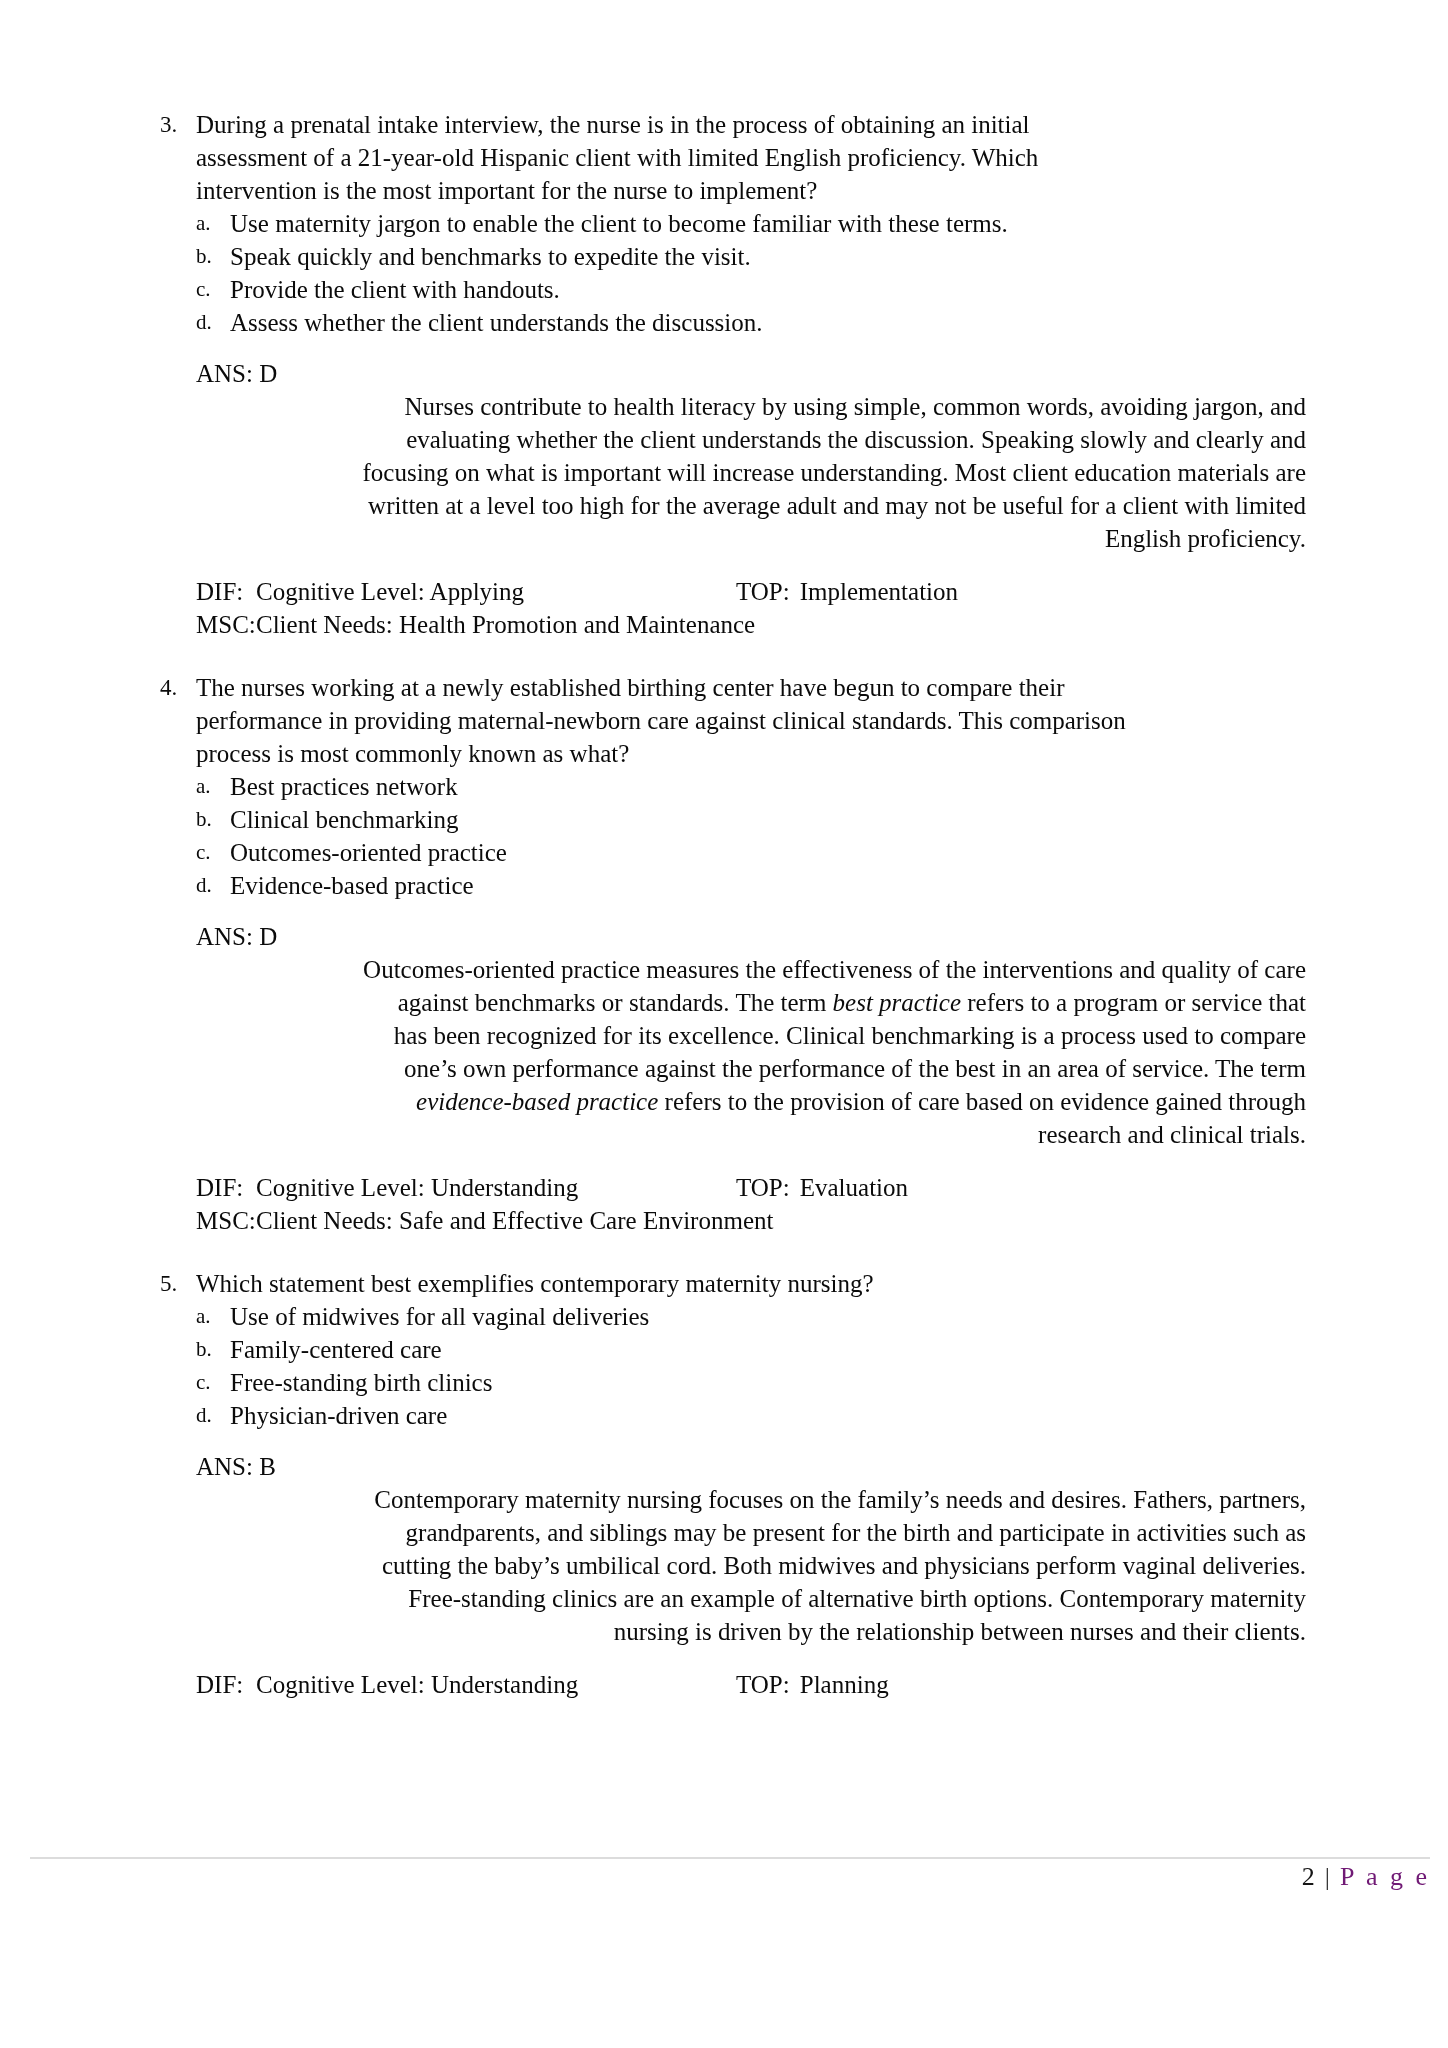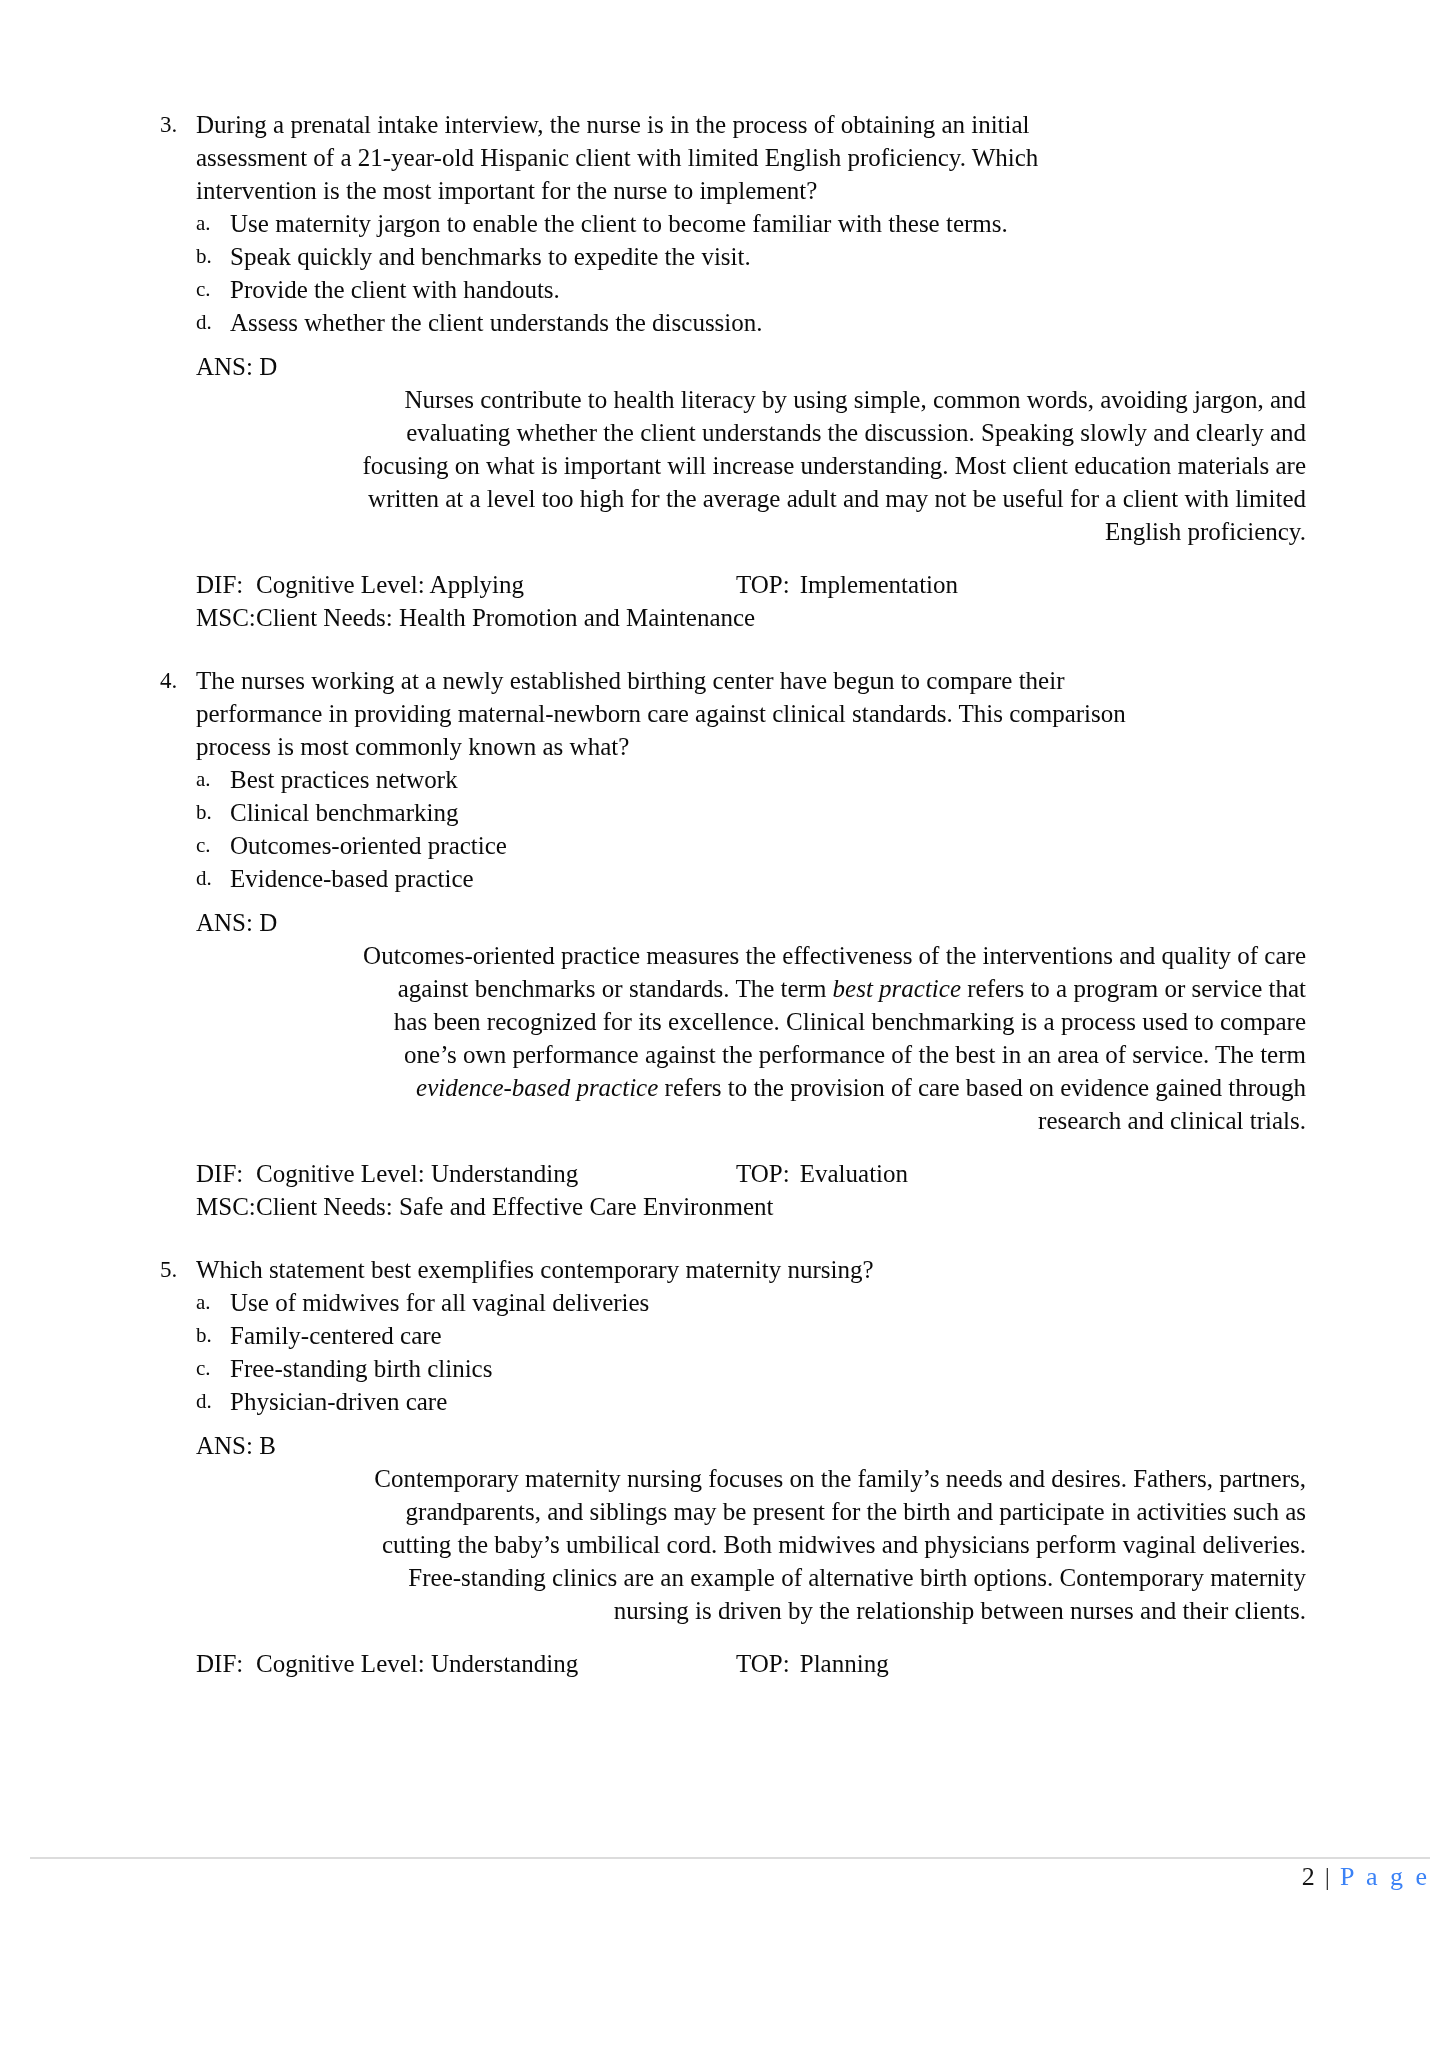--- a/index.html
+++ b/index.html
@@ -37,21 +37,21 @@
   }
   .option{
     display:flex;
   }
   .opt-letter{
     flex:none;
     width:34px;
     font-size:21px;
   }
   .answer-block{
-    margin-top:11px;
+    margin-top:18px;
   }
   .explanation{
     white-space:pre-line;
     text-align:right;
   }
   .explanation em{
   }
   .meta-block{
     margin-top:20px;
   }
@@ -82,21 +82,21 @@
   .page-footer{
     position:absolute;
     top:1862px;
     right:18px;
     font-size:26px;
     line-height:30px;
     white-space:nowrap;
   }
   .page-footer .num{color:#161616;}
   .page-footer .sep{color:#3a3a3a;margin:0 10px;}
-  .page-footer .word{color:#3b82f6;letter-spacing:3px;}
+  .page-footer .word{color:#701a75;letter-spacing:3px;}
 </style>
 </head>
 <body>
 
 <div class="doc">
 
   <div class="question">
     <div class="qnum">3.</div>
     <div class="qbody">
       <div class="stem">During a prenatal intake interview, the nurse is in the process of obtaining an initial

